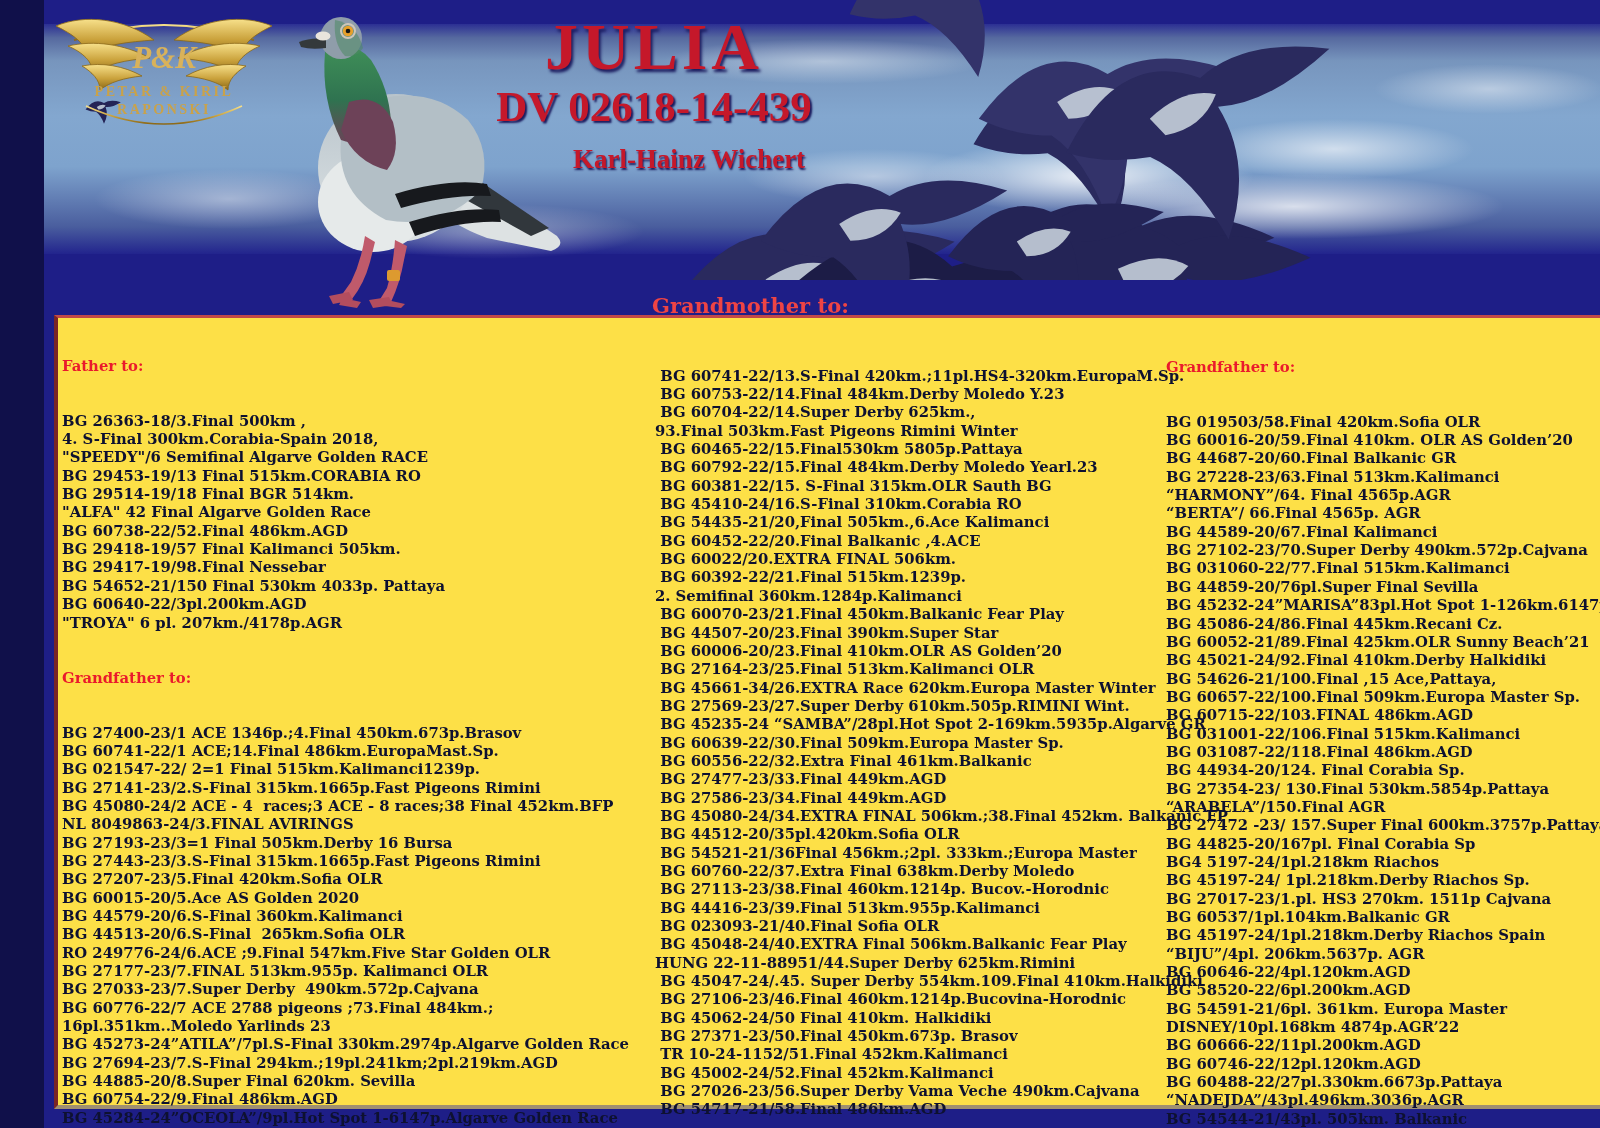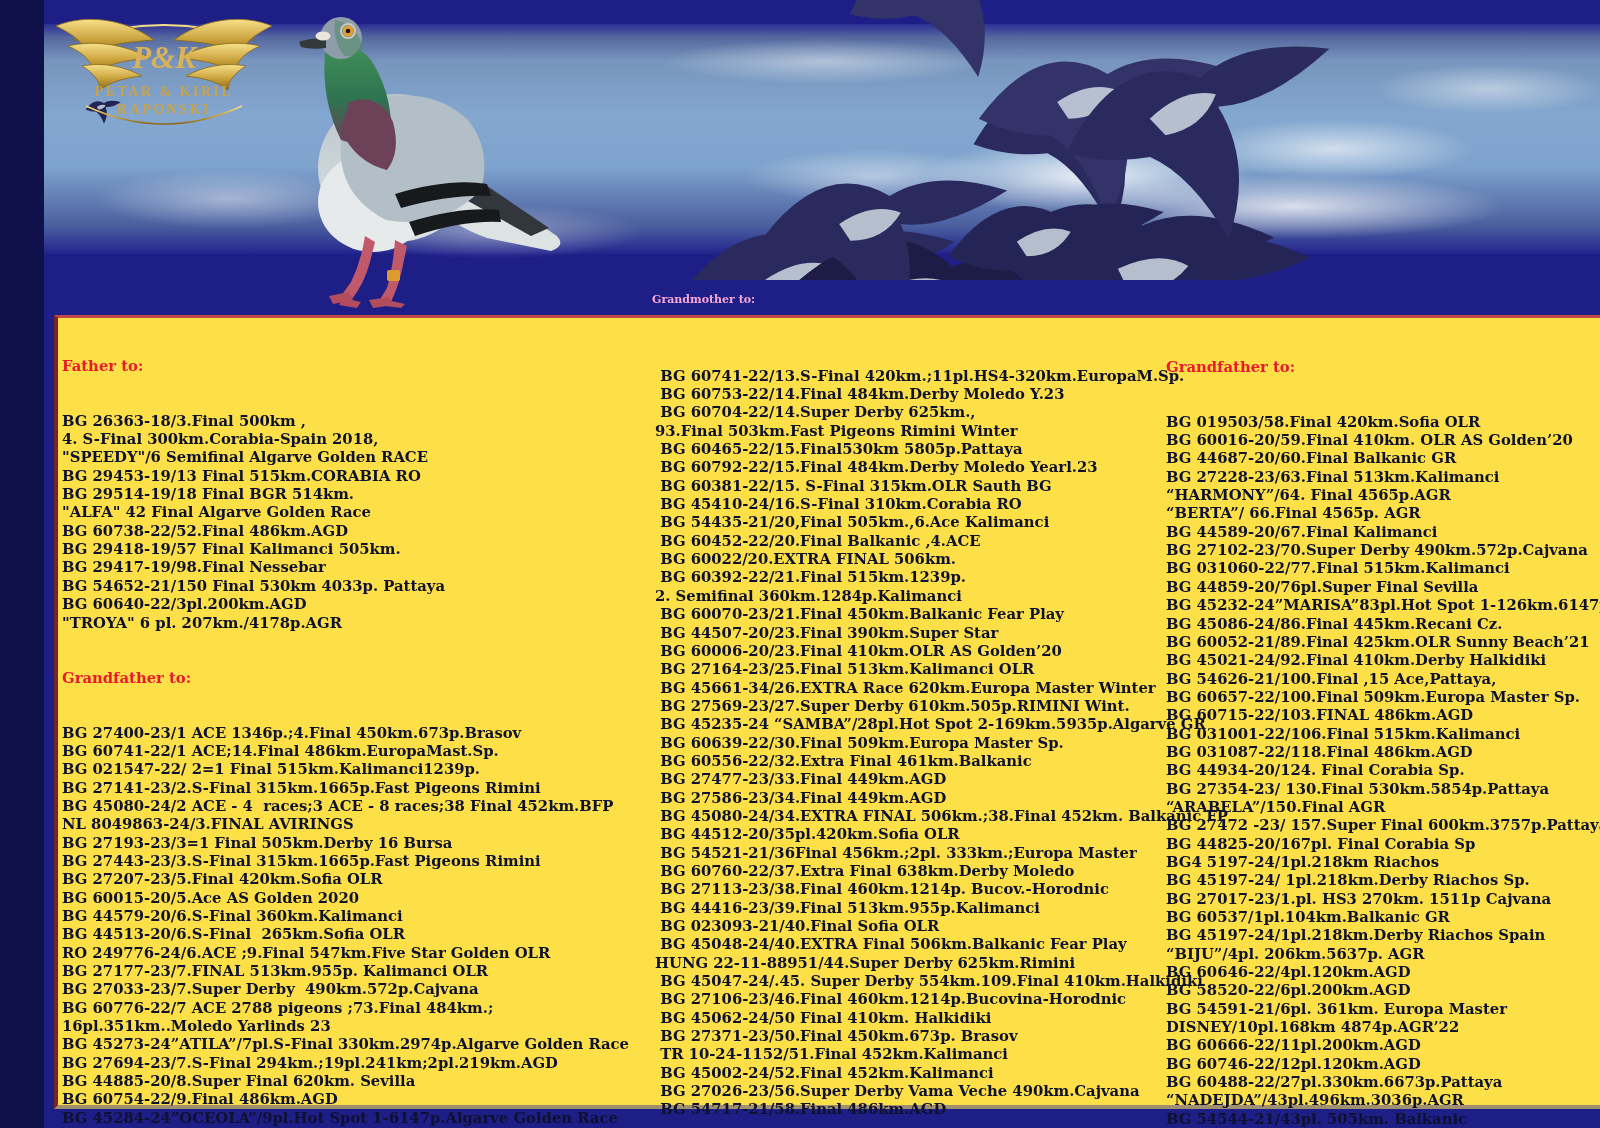--- a/index.html
+++ b/index.html
@@ -29,22 +29,22 @@
   .panel{position:absolute;left:10px;top:315px;width:1577px;height:794px;
          background:#fde047;box-sizing:border-box;
          border-top:3px solid #c24848;border-right:3px solid #c24848;
          border-left:4px solid #7a2525;border-bottom:4px solid #a09070;}
   .col{position:absolute;font-size:14.8px;font-weight:bold;color:#0e1130;
        white-space:pre;line-height:18.35px;}
   .col-left{left:4px;top:2px;width:585px;}
   .col-mid{left:597px;top:12px;width:515px;}
   .col-right{left:1108px;top:3px;width:462px;}
   .sec-header{color:#ea1a2c;}
-  .gm-label{position:absolute;left:608px;top:293px;font-size:11px;font-weight:bold;
-            color:#f9a8d4;font-family:"DejaVu Serif",serif;}
+  .gm-label{position:absolute;left:608px;top:293px;font-size:21px;font-weight:bold;
+            color:#ef4444;font-family:"DejaVu Serif",serif;}
 </style>
 </head>
 <body>
 
 <div class="page">
 
   <div class="sky">
     <div class="cloud" style="left:880px;top:115px;width:330px;height:75px;"></div>
     <div class="cloud" style="left:1040px;top:150px;width:420px;height:65px;opacity:.9;"></div>
     <div class="cloud" style="left:1150px;top:95px;width:280px;height:60px;opacity:.75;"></div>
@@ -154,20 +154,25 @@
     <path d="M8,42 Q20,37 35,39 L35,48 Q20,50 10,47 Z" fill="#34393b"></path>
     <ellipse cx="32" cy="36" rx="7.5" ry="4.6" fill="#e9e5dc"></ellipse>
 
     <path d="M74,236 Q70,262 60,282 L50,296 L61,299 Q73,284 79,262 L84,242 Z" fill="#c05a6b"></path>
     <path d="M104,240 Q102,268 96,288 L88,301 L100,302 Q109,283 113,260 L116,246 Z" fill="#c05a6b"></path>
     <path d="M38,296 L58,292 L62,300 L42,304 Z M52,298 L70,302 L66,308 L48,305 Z" fill="#b34d5e"></path>
     <path d="M78,300 L98,297 L102,305 L82,308 Z M96,300 L114,304 L110,308 L94,306 Z" fill="#b34d5e"></path>
     <rect x="96" y="270" width="13" height="11" rx="2" fill="#dd9a2f"></rect>
   </svg>
 
+  <div class="titles">
+    <div class="title-julia">JULIA</div>
+    <div class="title-ring">DV 02618-14-439</div>
+    <div class="title-fancier">Karl-Hainz Wichert</div>
+  </div>
 
   <div class="gm-label">Grandmother to:</div>
 
   <div class="panel">
 
     <div class="col col-left">
       <div class="sec-header">Father to:</div>
       <div><div class="line">BG 26363-18/3.Final 500km ,</div><div class="line">4. S-Final 300km.Corabia-Spain 2018,</div><div class="line">"SPEEDY"/6 Semifinal Algarve Golden RACE</div><div class="line">BG 29453-19/13 Final 515km.CORABIA RO</div><div class="line">BG 29514-19/18 Final BGR 514km.</div><div class="line">"ALFA" 42 Final Algarve Golden Race</div><div class="line">BG 60738-22/52.Final 486km.AGD</div><div class="line">BG 29418-19/57 Final Kalimanci 505km.</div><div class="line">BG 29417-19/98.Final Nessebar</div><div class="line">BG 54652-21/150 Final 530km 4033p. Pattaya</div><div class="line">BG 60640-22/3pl.200km.AGD</div><div class="line">"TROYA" 6 pl. 207km./4178p.AGR</div></div>
       <div class="sec-header">Grandfather to:</div>
       <div><div class="line">BG 27400-23/1 ACE 1346p.;4.Final 450km.673p.Brasov</div><div class="line">BG 60741-22/1 ACE;14.Final 486km.EuropaMast.Sp.</div><div class="line">BG 021547-22/ 2=1 Final 515km.Kalimanci1239p.</div><div class="line">BG 27141-23/2.S-Final 315km.1665p.Fast Pigeons Rimini</div><div class="line">BG 45080-24/2 ACE - 4  races;3 ACE - 8 races;38 Final 452km.BFP</div><div class="line">NL 8049863-24/3.FINAL AVIRINGS</div><div class="line">BG 27193-23/3=1 Final 505km.Derby 16 Bursa</div><div class="line">BG 27443-23/3.S-Final 315km.1665p.Fast Pigeons Rimini</div><div class="line">BG 27207-23/5.Final 420km.Sofia OLR</div><div class="line">BG 60015-20/5.Ace AS Golden 2020</div><div class="line">BG 44579-20/6.S-Final 360km.Kalimanci</div><div class="line">BG 44513-20/6.S-Final  265km.Sofia OLR</div><div class="line">RO 249776-24/6.ACE ;9.Final 547km.Five Star Golden OLR</div><div class="line">BG 27177-23/7.FINAL 513km.955p. Kalimanci OLR</div><div class="line">BG 27033-23/7.Super Derby  490km.572p.Cajvana</div><div class="line">BG 60776-22/7 ACE 2788 pigeons ;73.Final 484km.;</div><div class="line">16pl.351km..Moledo Yarlinds 23</div><div class="line">BG 45273-24”ATILA”/7pl.S-Final 330km.2974p.Algarve Golden Race</div><div class="line">BG 27694-23/7.S-Final 294km.;19pl.241km;2pl.219km.AGD</div><div class="line">BG 44885-20/8.Super Final 620km. Sevilla</div><div class="line">BG 60754-22/9.Final 486km.AGD</div><div class="line">BG 45284-24”OCEOLA”/9pl.Hot Spot 1-6147p.Algarve Golden Race</div><div class="line">BG 54434-21/10.Final,505km. OLR Sauth Bulgaria</div></div>

